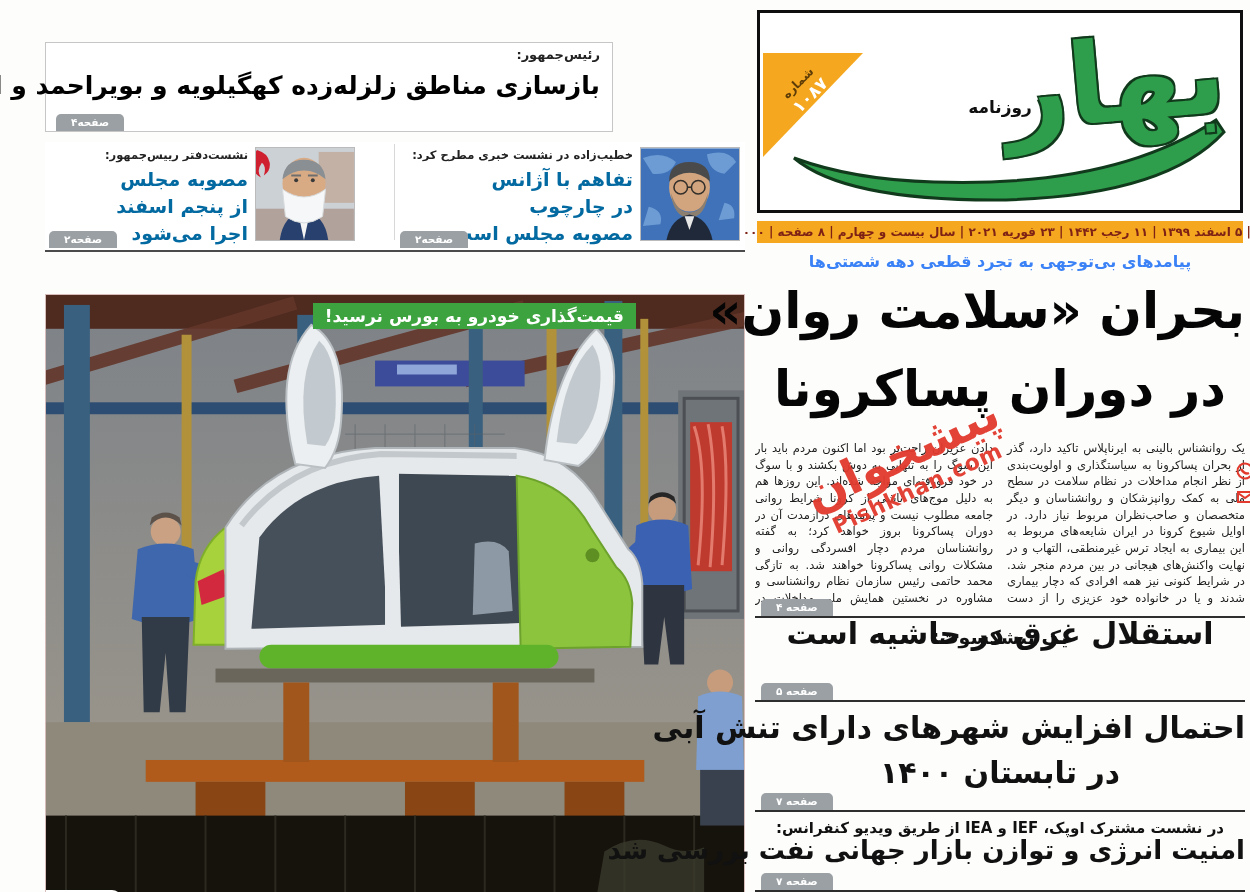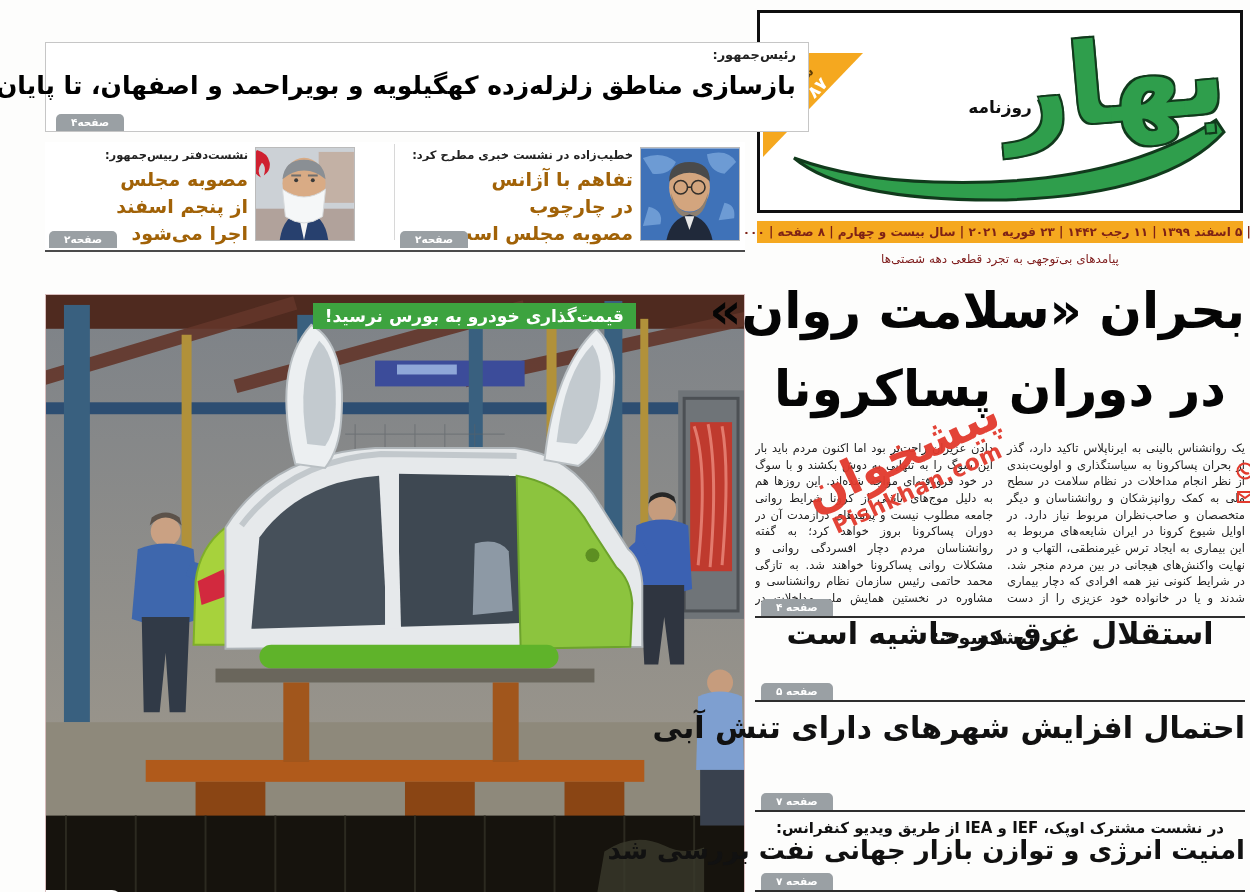--- a/index.html
+++ b/index.html
@@ -37,53 +37,53 @@
 
   
   .ptab { position:absolute; background:var(--tab-gray,#9aa0a4); color:#fff;
     font-size:10.5px; font-weight:bold; line-height:12px; padding:2px 15px 3px;
     border-radius:5px 5px 0 0; white-space:nowrap; }
   .hrule { position:absolute; left:755px; width:490px; height:0; border-top:2px solid #2e2e2e; }
   .kicker { font-weight:bold; color:#222; }
   .center-col { left:755px; width:490px; text-align:center; }
 
   
-  .top-story-box { left:45px; top:42px; width:764px; height:90px;
+  .top-story-box { left:45px; top:42px; width:568px; height:90px;
     border:1px solid #c6c6c6; background:#fff; }
   .ts-kicker { position:absolute; top:4px; right:12px; font-size:13px; }
   .ts-headline { position:absolute; top:28px; right:12px; left:12px;
     font-size:25px; font-weight:900; color:#000; text-align:right; white-space:nowrap; }
   .ts-tab { left:10px; bottom:0; }
 
   
   .photo-row { left:45px; top:142px; width:700px; height:110px;
     border-bottom:2px solid #4b4b4b; background:#fff; }
   .pr-divider { position:absolute; left:349px; top:2px; bottom:10px; width:1px; background:#d8d8d8; }
   .pr-item { position:absolute; top:0; height:110px; }
   .pr-photo { position:absolute; top:5px; width:100px; height:94px; border:1px solid #bbb; overflow:hidden; }
   .pr-kicker { position:absolute; top:6px; font-size:11.5px; white-space:nowrap; }
   .pr-heads { position:absolute; top:24px; text-align:right; font-size:19px; font-weight:900;
-    line-height:27px; color:#a16207; }
+    line-height:27px; color:#0369a1; }
   .pr-tab { bottom:4px; }
 
   
   .main-photo { left:45px; top:262px; width:700px; height:616px;
     border:1px solid #d8bdbd; background:#888;margin-top:32px; }
   .badge { position:absolute; top:8px; right:108px; background:var(--badge-green,#3da33f);
     color:#fff; font-size:17px; font-weight:bold; padding:3px 12px; z-index:4; white-space:nowrap; }
   .photo-headline-bar { position:absolute; top:42px; left:10px; width:588px; height:55px;
     background:rgba(43,43,43,.9); color:#fff; z-index:4;
     display:flex; align-items:center; justify-content:center;
     font-size:34px; font-weight:900; white-space:nowrap; }
   .photo-tab { position:absolute; left:0; bottom:0; z-index:4; background:#fff;
     color:#8b9094; font-size:11px; font-weight:bold; padding:3px 18px;
     border-radius:0 10px 0 0; }
 
   
-  .lead-kicker { top:252px; font-size:12px; font-weight:400; color:#7f1d1d; }
+  .lead-kicker { top:252px; font-size:16px; font-weight:700; color:#3b82f6; }
   .lead-h { font-size:50px; font-weight:900; color:#050505; line-height:76px; white-space:nowrap; }
   .lead-h1 { top:273px; } .lead-h2 { top:351px; }
   .lead-body { left:755px; top:440px; width:490px; height:168px; display:flex; gap:14px;
     overflow:hidden; }
   .lead-col { flex:1; font-size:11.5px; line-height:1.45; text-align:justify; color:#1d1d1d; }
 
   .s2-kicker { top:626px; font-size:19px; font-weight:900; }
   .s2-headline { top:616px; font-size:30px; font-weight:900; white-space:nowrap; }
   .s3-line { font-size:30px; font-weight:900; white-space:nowrap; }
   .s3-l1 { top:710px; } .s3-l2 { top:755px; }
@@ -289,20 +289,21 @@
   </div>
   <span class="ptab" style="left:761px; top:599px;">صفحه ۴</span>
   <div class="hrule" style="top:616px;"></div>
 
   <div class="abs center-col s2-kicker">یک پیشکسوت:</div>
   <div class="abs center-col s2-headline">استقلال غرق در حاشیه است</div>
   <span class="ptab" style="left:761px; top:683px;">صفحه ۵</span>
   <div class="hrule" style="top:700px;"></div>
 
   <div class="abs center-col s3-line s3-l1">احتمال افزایش شهرهای دارای تنش آبی</div>
+  <div class="abs center-col s3-line s3-l2">در تابستان ۱۴۰۰</div>
   <span class="ptab" style="left:761px; top:793px;">صفحه ۷</span>
   <div class="hrule" style="top:810px;"></div>
 
   <div class="abs center-col s4-kicker">در نشست مشترک اوپک، IEF و IEA از طریق ویدیو کنفرانس:</div>
   <div class="abs center-col s4-headline">امنیت انرژی و توازن بازار جهانی نفت بررسی شد</div>
   <span class="ptab" style="left:761px; top:873px;">صفحه ۷</span>
   <div class="hrule" style="top:890px;"></div>
 
   <div class="abs watermark">
     <div class="wm-fa">پیشخوان</div>

